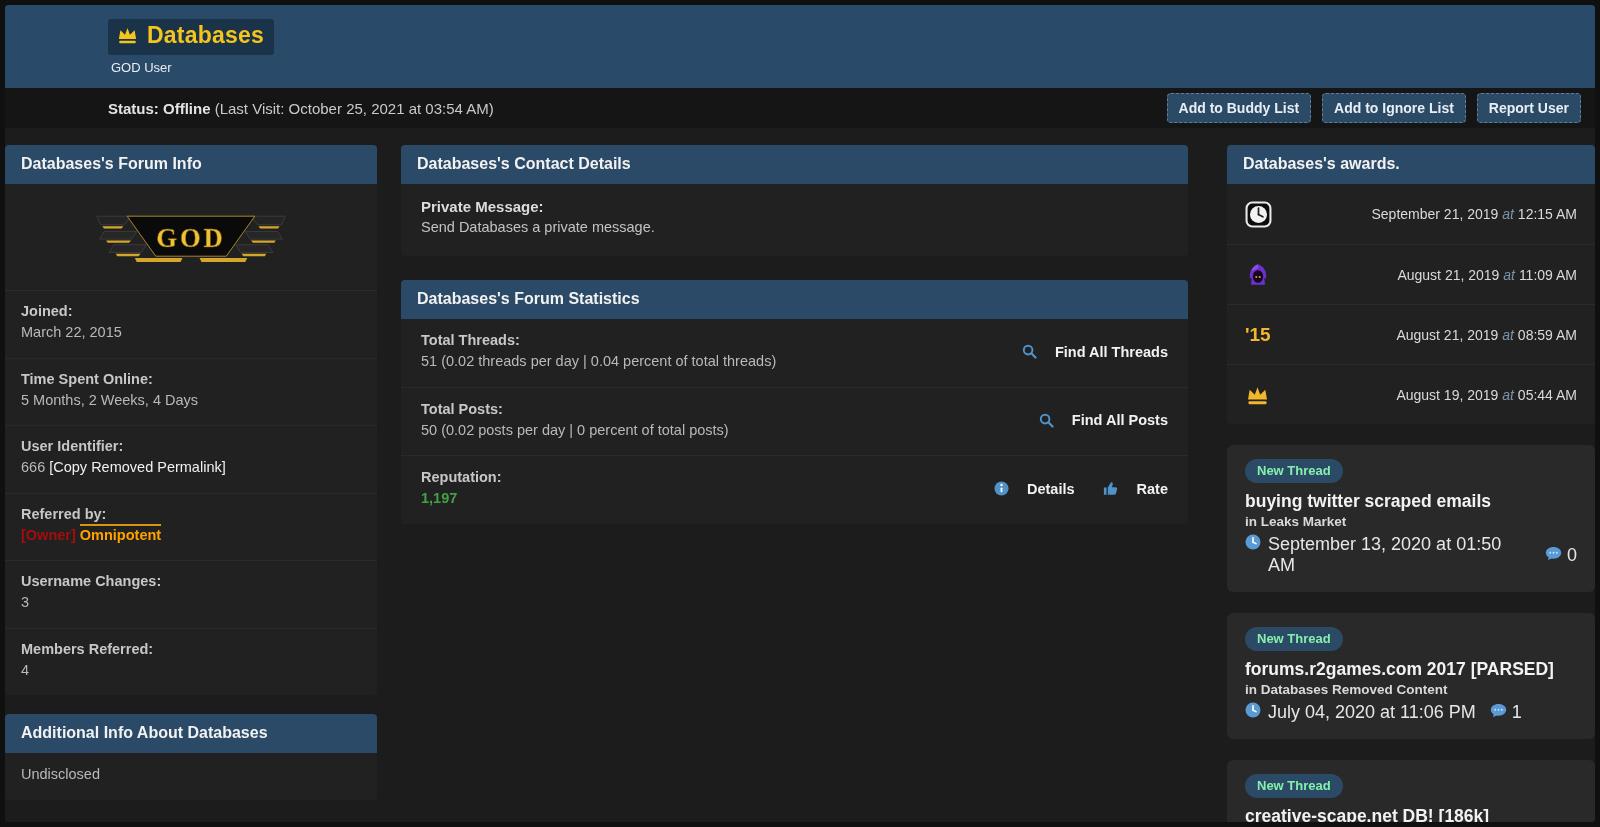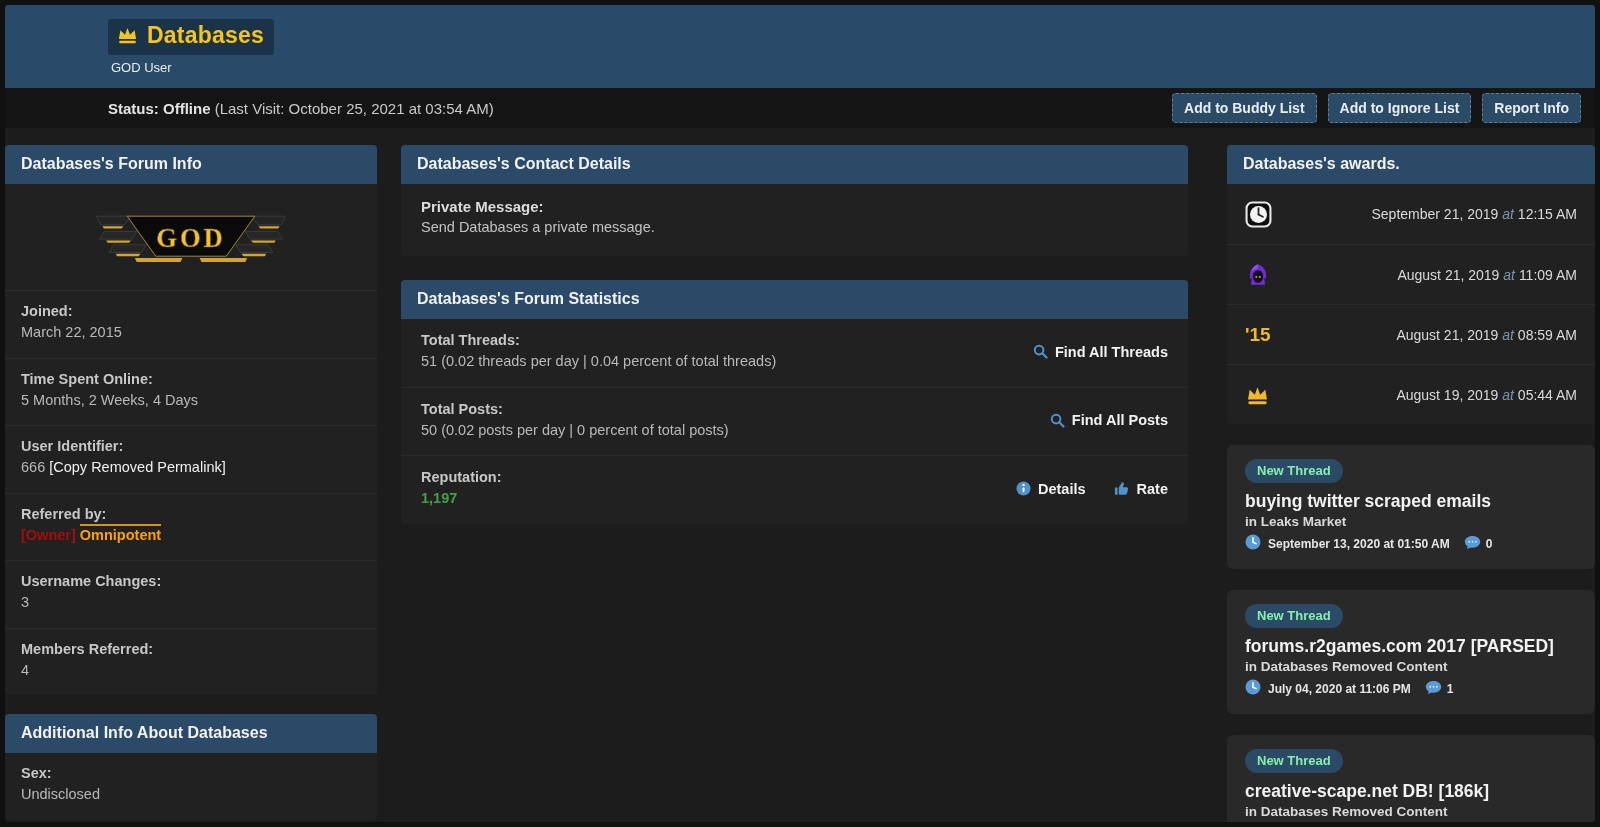--- a/index.html
+++ b/index.html
@@ -48,42 +48,42 @@
 
   
   .contact-row { padding:14px 20px 21px; }
   .contact-label { font-weight:bold; color:#dcdcdc; font-size:15px; margin-bottom:4px; }
   .contact-value { color:#c3c3c3; font-size:14.5px; }
   .stats-panel { margin-top:24px; }
   .stats-row { display:flex; align-items:center; padding:13px 20px 15px; }
   .stats-row + .stats-row { border-top:1px solid #2a2a2a;justify-content:space-between; }
   .stats-left { flex:1; }
   .stats-actions { display:flex; gap:28px; align-items:center; padding-left:20px; }
-  .action { display:flex; gap:7px; align-items:center; color:#f2f2f2; font-weight:bold;
+  .action { display:flex; gap:18px; align-items:center; color:#f2f2f2; font-weight:bold;
     font-size:14.5px; cursor:pointer; white-space:nowrap; }
   .action svg { display:block; }
   .rep-value { color:#43a047 !important; font-weight:bold; }
 
   
   .award-row { display:flex; align-items:center; padding:0 18px; height:60px; }
   .award-row + .award-row { border-top:1px solid #2b2b2b; }
   .award-icon { width:34px; display:flex; align-items:center; }
   .award-icon svg { display:block; }
   .award-date { margin-left:auto; font-size:14px; color:#dadada; }
   .award-at { font-style:italic; color:#7d93a9; }
   .badge-15 { font-size:19px; font-weight:bold; color:#f0b82a; }
 
   
   .thread-card { margin-top:21px; background:#292929; border-radius:6px; padding:14px 18px 16px; }
   .pill { display:inline-block; background:#2b4a66; color:#86efac; font-size:13px;
     font-weight:bold; padding:4px 12px 5px; border-radius:12px; }
   .thread-title { margin-top:8px; font-size:17.5px; font-weight:bold; color:#f2f2f2; cursor:pointer; }
   .thread-forum { margin-top:2px; font-size:13.5px; font-weight:bold; color:#d9d9d9; }
-  .thread-footer { margin-top:5px; display:flex; align-items:center; gap:7px;
-    font-size:12px; font-weight:bold; color:#e6e6e6; }
+  .thread-footer { margin-top:5px; display:flex; gap:7px;
+    font-size:18px; font-weight:normal; color:#e6e6e6; }
   .comment-group { display:flex; align-items:center; gap:5px; margin-left:7px; }
 </style>
 </head>
 <body>
 
 <div class="page">
 
   <div class="profile-header">
     <div class="name-box">
       <span>
@@ -99,21 +99,21 @@
 
   <div class="status-bar">
     <div class="status-text">
       <span class="b">Status:</span>
       <span class="b">Offline</span>
       <span>(Last Visit: October 25, 2021 at 03:54 AM)</span>
     </div>
     <div class="header-buttons">
       <button class="hbtn">Add to Buddy List</button>
       <button class="hbtn">Add to Ignore List</button>
-      <button class="hbtn">Report Info</button>
+      <button class="hbtn">Report User</button>
     </div>
   </div>
 
   <div class="content">
 
     <div class="col-left">
       <div class="panel">
         <div class="panel-header">Databases's Forum Info</div>
         <div class="panel-body">
 
@@ -173,21 +173,20 @@
             <div class="row-label">Members Referred:</div>
             <div class="row-value">4</div>
           </div>
         </div>
       </div>
 
       <div class="panel panel-gap">
         <div class="panel-header">Additional Info About Databases</div>
         <div class="panel-body">
           <div class="info-row">
-            <div class="row-label">Sex:</div>
             <div class="row-value">Undisclosed</div>
           </div>
         </div>
       </div>
     </div>
 
     <div class="col-mid">
       <div class="panel">
         <div class="panel-header">Databases's Contact Details</div>
         <div class="panel-body">

